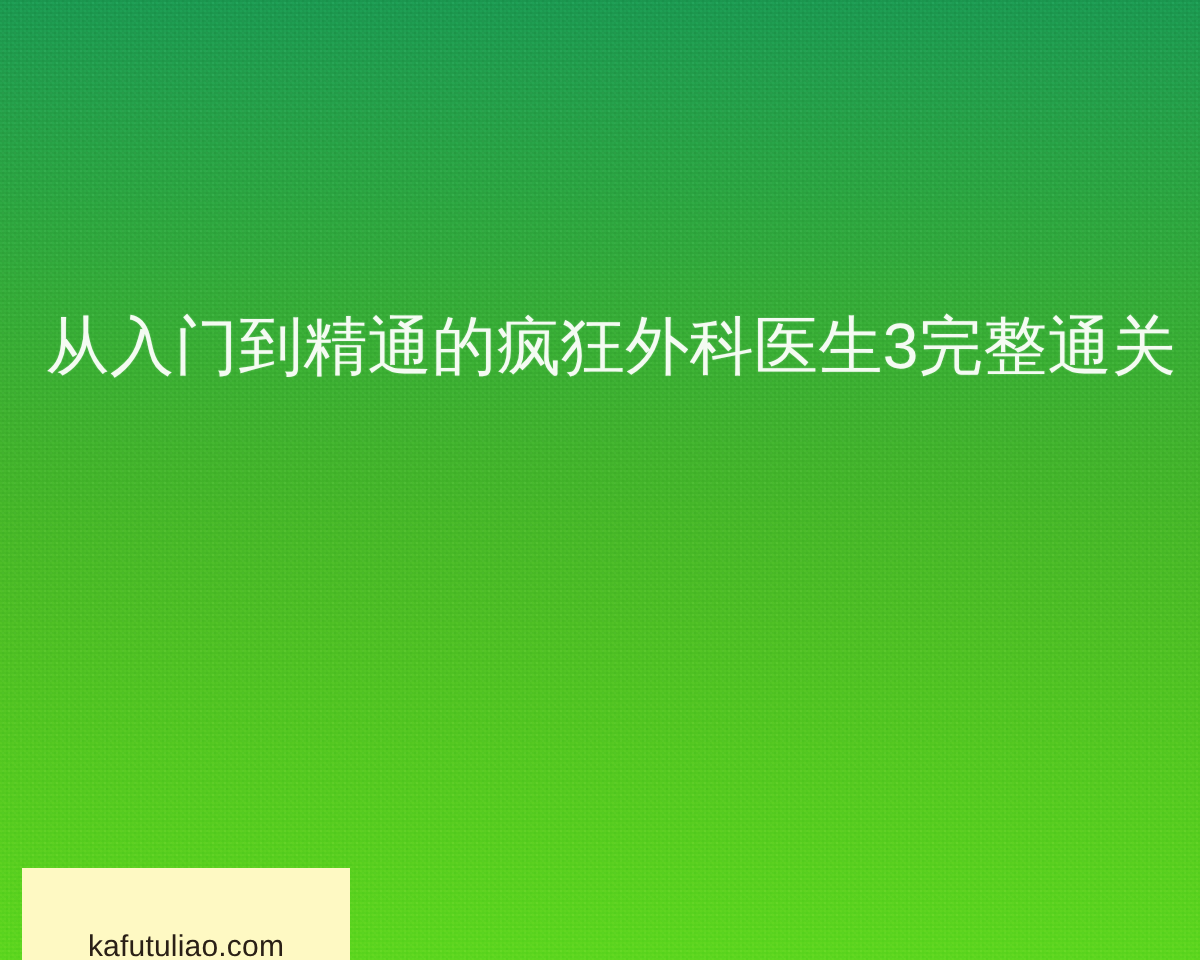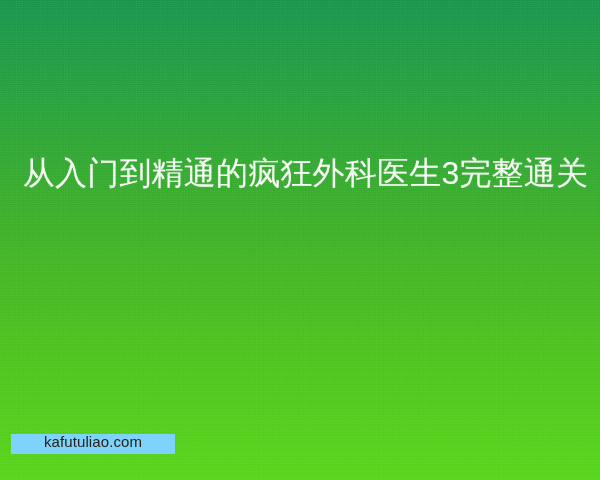--- a/index.html
+++ b/index.html
@@ -97,24 +97,24 @@
     white-space: nowrap;
     text-shadow: 0 0 1px rgba(255,255,255,0.35);
   }
 
   
   #watermark-badge {
     position: absolute;
     left: 11px;
     top: 434px;
     width: 164px;
-    height: 20px;
-    background: #7dd3fc;
+    height: 47px;
+    background: #fef9c3;
     display: flex;
-    align-items: flex-start;
+    align-items: flex-end;
     justify-content: center;
     box-sizing: border-box;
   }
 
   #watermark-text {
     color: #2a2016;
     font-size: 15px;
     line-height: 1;
     letter-spacing: 0.1px;
     white-space: nowrap;

